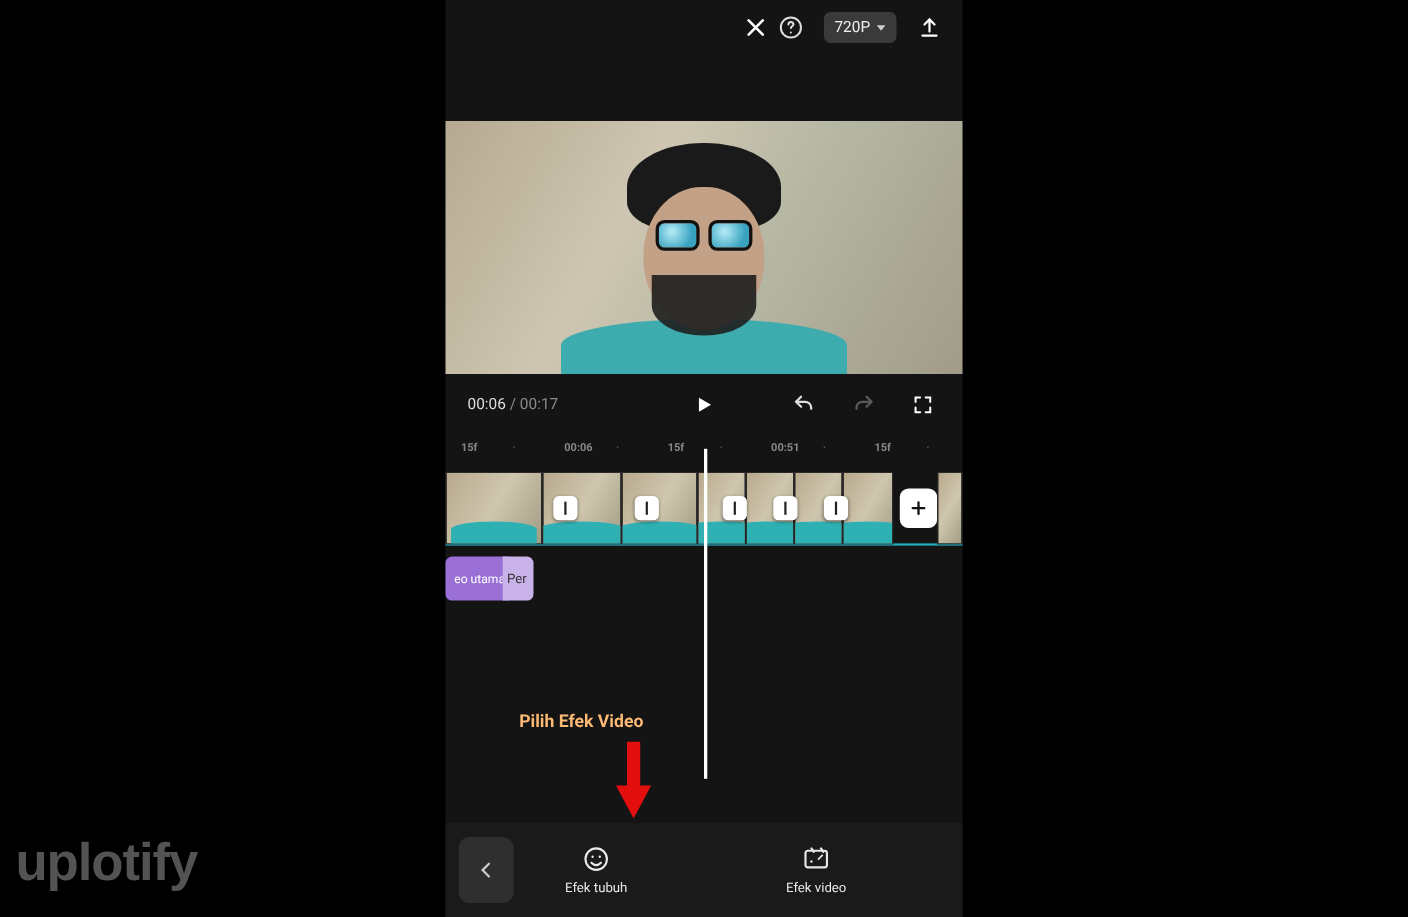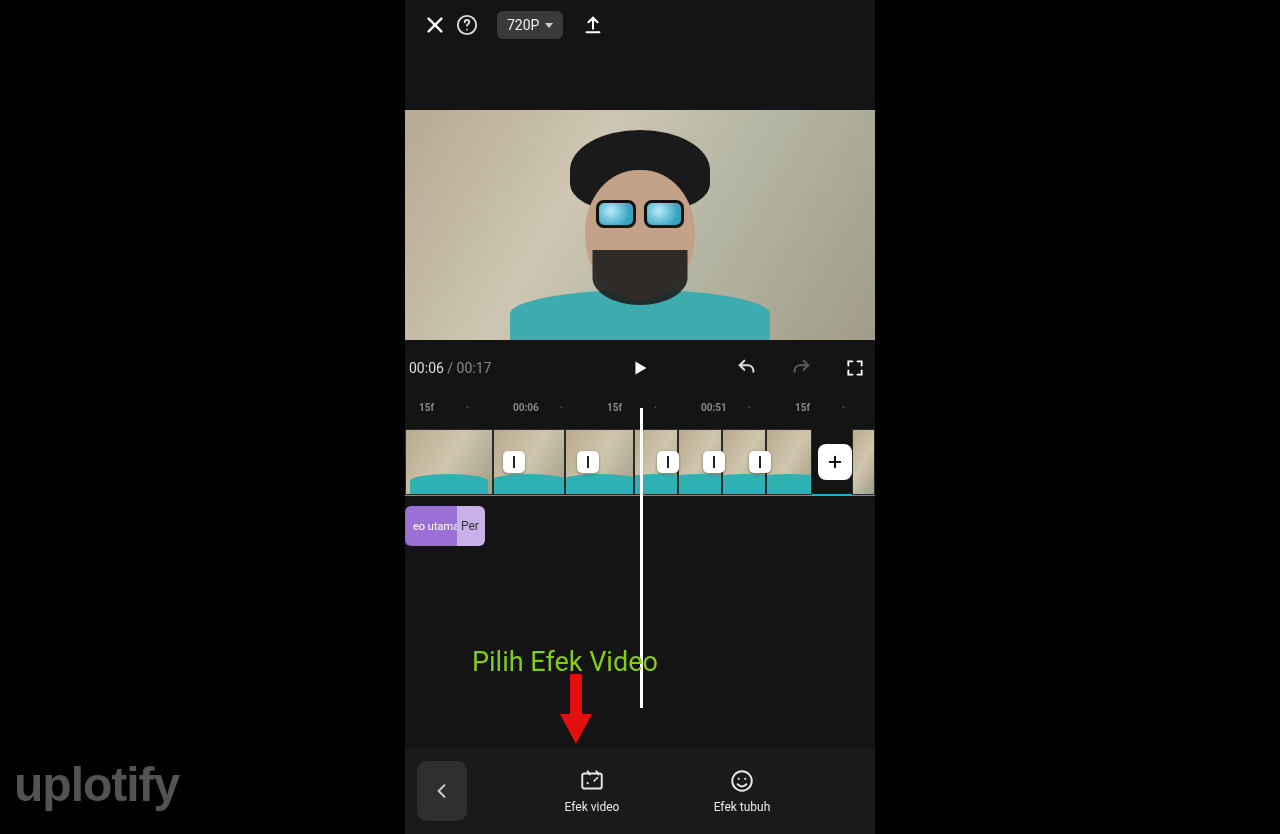--- a/index.html
+++ b/index.html
@@ -16,21 +16,21 @@
       display: flex;
       flex-direction: column;
     }
 
     
     .topbar {
       height: 50px;
       display: flex;
       align-items: center;
       padding: 0 14px;
-      justify-content: flex-start;
+      justify-content: flex-end;
     }
     .topbar-left { display: flex; align-items: center; }
     .topbar-right { display: flex; align-items: center; gap: 14px; }
     .icon-btn { width: 32px; height: 32px; display: flex; align-items: center; justify-content: center; color: #fff; cursor: pointer; }
     .resolution-btn {
       background: #3a3a3a;
       border-radius: 6px;
       padding: 6px 10px;
       color: #eee;
       font-size: 14px;
@@ -65,21 +65,21 @@
     .beard { position: absolute; top: 140px; left: 50%; transform: translateX(-50%); width: 95px; height: 55px; background: #1e1e1e; border-radius: 0 0 50% 50%; opacity: 0.9; }
     .glasses { position: absolute; top: 90px; left: 50%; transform: translateX(-50%); display: flex; gap: 8px; }
     .lens { width: 40px; height: 28px; background: radial-gradient(circle at 35% 35%, #aeeefd, #2aa7c7 70%); border: 3px solid #111; border-radius: 8px; }
     .shirt { position: absolute; bottom: 0; left: 50%; transform: translateX(-50%); width: 260px; height: 80px; background: #2fb0b3; border-radius: 50% 50% 0 0 / 30% 30% 0 0; }
 
     
     .player {
       height: 56px;
       display: flex;
       align-items: center;
-      padding: 0 4px;
+      padding: 0 20px;
       gap: 10px;
       position: relative;
     }
     .time { font-size: 14px; color: #ddd; }
     .time .total { color: #8a8a8a; }
     .play-ctr { position: absolute; left: 50%; transform: translateX(-50%); }
     .player-right { margin-left: auto; display: flex; align-items: center; gap: 22px; }
     .disabled { opacity: 0.35; }
 
     
@@ -190,23 +190,23 @@
       height: 300px;
       background: #fff;
       z-index: 5;
     }
 
     
     .annot {
       position: absolute;
       top: 646px;
       left: 472px;
-      color: #84cc16;
-      font-weight: 400;
-      font-size: 27px;
+      color: #fdba74;
+      font-weight: 700;
+      font-size: 16px;
       z-index: 10;
       text-shadow: 0 0 1px rgba(0,0,0,0.4);
     }
     .arrow {
       position: absolute;
       top: 674px;
       left: 556px;
       z-index: 10;
     }
 
@@ -423,38 +423,38 @@
       </div>
     </div>
   </div>
 
   <div class="bottombar">
     <div class="back-btn">
       <svg viewBox="0 0 24 24" width="20" height="20" stroke="#ccc" stroke-width="2.4" fill="none" stroke-linecap="round">
           <path d="M15 5l-7 7 7 7"></path>
         </svg>
     </div>
+    <div class="eff-btn">
+      <svg viewBox="0 0 24 24" stroke="#e8e8e8" stroke-width="1.8" fill="none">
+          <circle cx="12" cy="12" r="9"></circle>
+          <circle cx="9" cy="10" r="1" fill="#e8e8e8" stroke="none"></circle>
+          <circle cx="15" cy="10" r="1" fill="#e8e8e8" stroke="none"></circle>
+          <path d="M8 15c1.3 1.3 2.7 2 4 2s2.7-.7 4-2" stroke-linecap="round"></path>
+        </svg>
+      <span>Efek tubuh</span>
+    </div>
     <div class="eff-btn" style="margin-left:50px">
       <svg viewBox="0 0 24 24" stroke="#e8e8e8" stroke-width="1.8" fill="none">
           <rect x="3" y="5" width="18" height="14" rx="2"></rect>
           <path d="M16 3l2 3M8 3l2 3" stroke-linecap="round"></path>
           <path d="M17 8l1 1-4 4-1-1z" fill="#e8e8e8" stroke="none"></path>
           <circle cx="8" cy="14" r="1" fill="#e8e8e8" stroke="none"></circle>
         </svg>
       <span>Efek video</span>
     </div>
-    <div class="eff-btn">
-      <svg viewBox="0 0 24 24" stroke="#e8e8e8" stroke-width="1.8" fill="none">
-          <circle cx="12" cy="12" r="9"></circle>
-          <circle cx="9" cy="10" r="1" fill="#e8e8e8" stroke="none"></circle>
-          <circle cx="15" cy="10" r="1" fill="#e8e8e8" stroke="none"></circle>
-          <path d="M8 15c1.3 1.3 2.7 2 4 2s2.7-.7 4-2" stroke-linecap="round"></path>
-        </svg>
-      <span>Efek tubuh</span>
-    </div>
   </div>
 
 </div>
 
 <div class="annot">Pilih Efek Video</div>
 <svg class="arrow" width="40" height="72" viewBox="0 0 40 72">
   <path d="M20 0 v44" stroke="#e30e0e" stroke-width="12"></path>
   <path d="M4 40 L20 70 L36 40 Z" fill="#e30e0e"></path>
 </svg>
 

